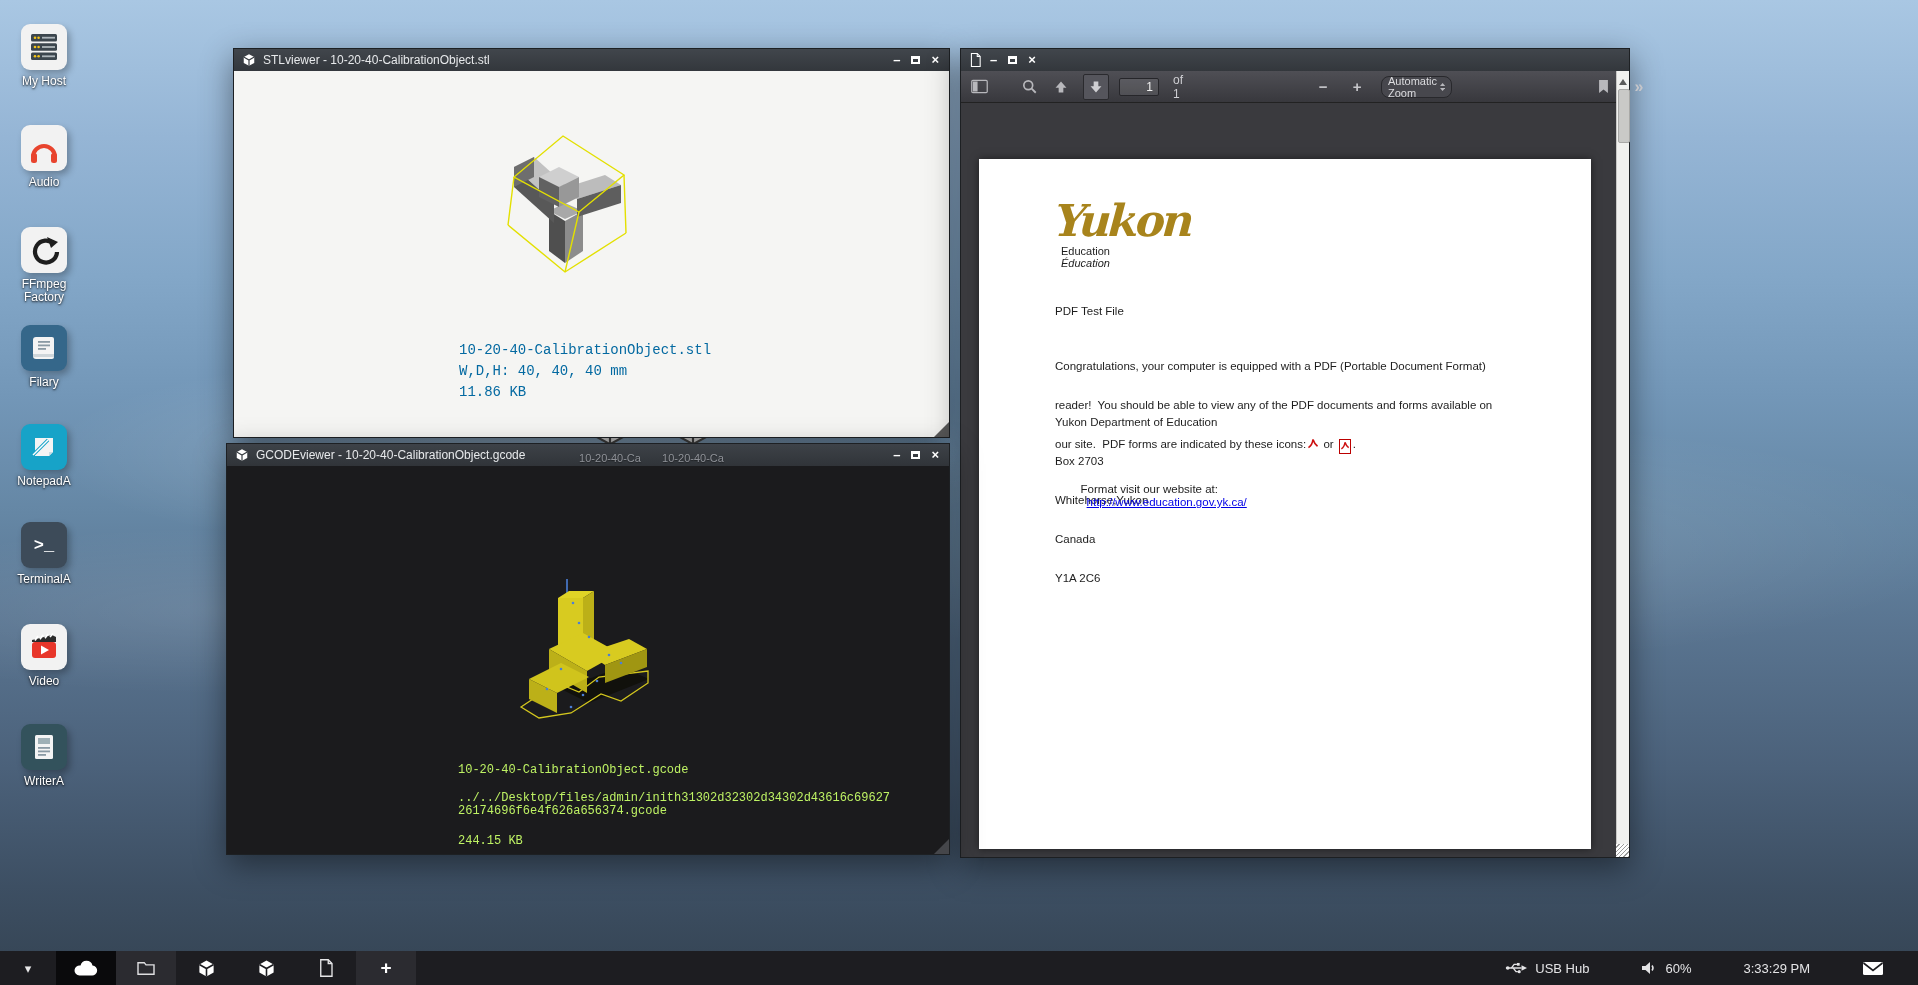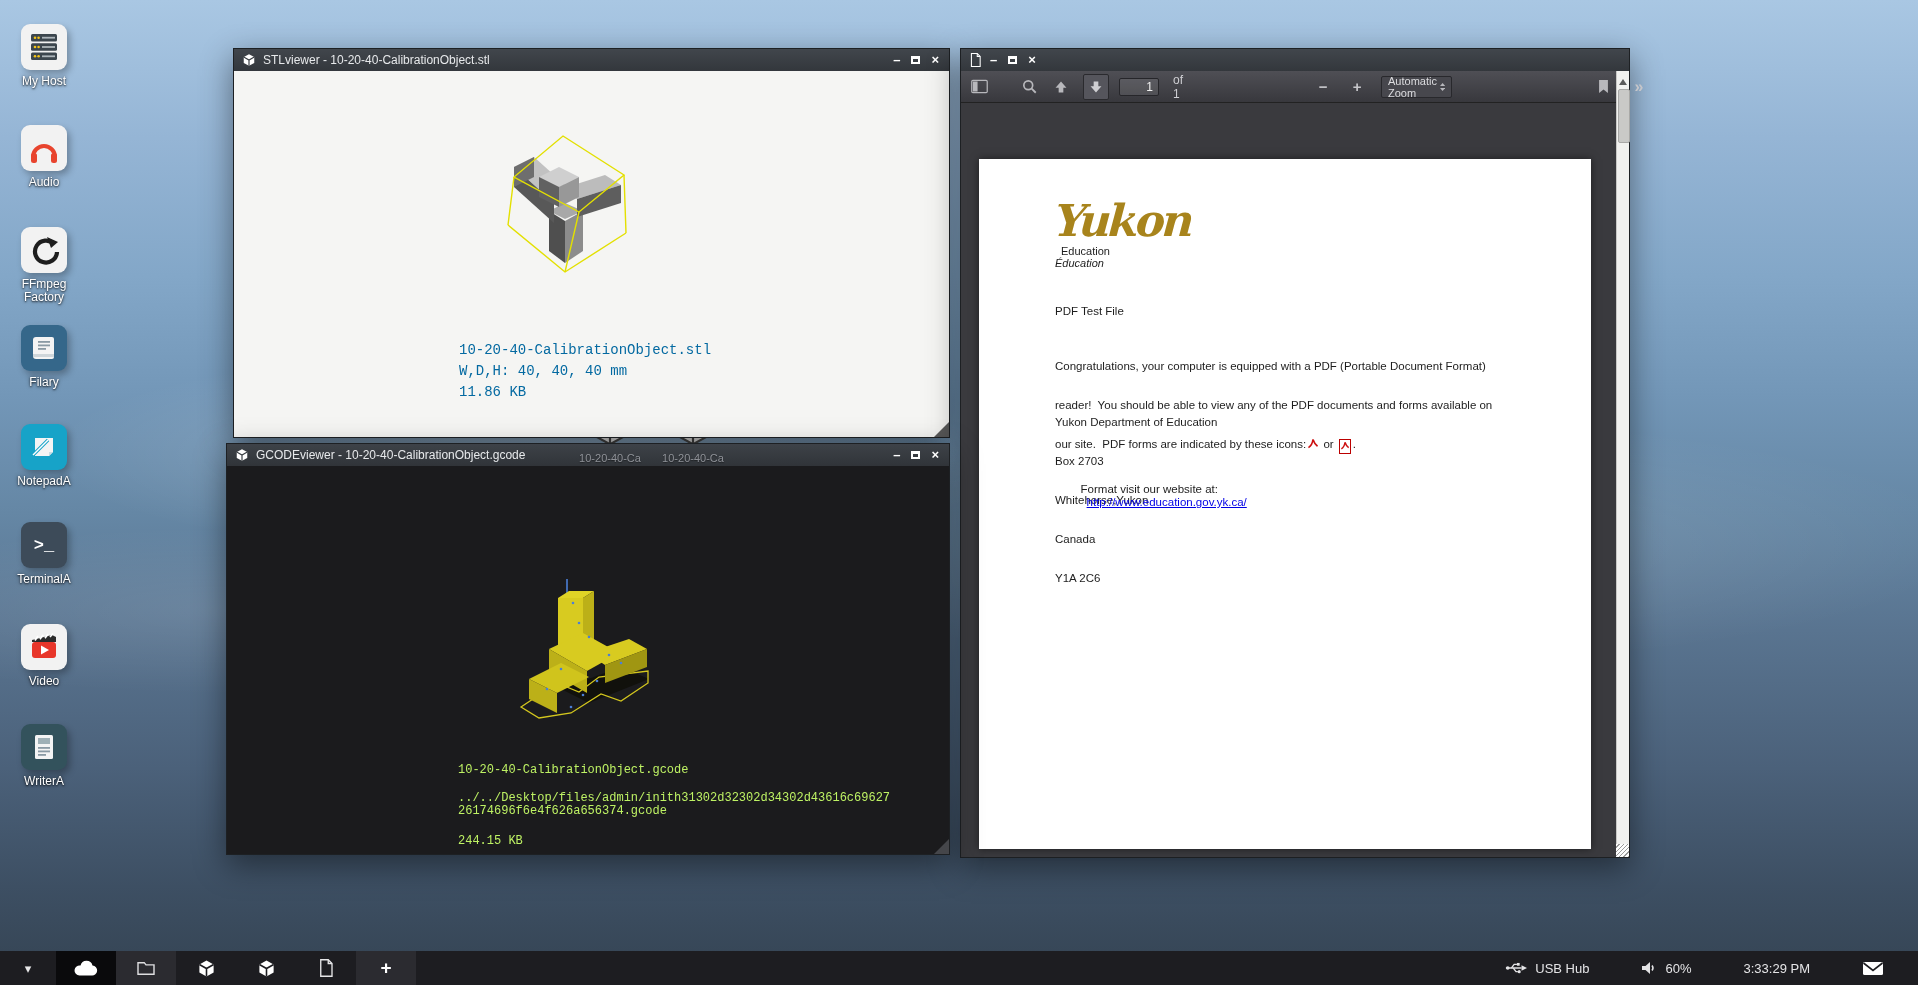--- a/index.html
+++ b/index.html
@@ -54,21 +54,21 @@
   .pdftoolbar{position:absolute;left:0;top:22px;width:655px;height:32px;
     background:linear-gradient(#4f4f55,#38383d);border-bottom:1px solid #222;box-sizing:border-box;
     display:flex;align-items:center}
   .tbtn{display:flex;align-items:center;justify-content:center;height:24px;min-width:24px;border-radius:2px;cursor:pointer}
   .tbtn.boxed{background:#55555c;border:1px solid #2a2a2e}
   .tsep{width:1px;height:18px;background:#2b2b2f;margin:0 5px}
   .pageno{width:40px;height:18px;background:rgba(255,255,255,.1);border:1px solid #26262a;border-radius:2px;
     color:#f0f0f0;font-size:12px;text-align:right;padding:0 5px;box-sizing:border-box}
   .oflabel{color:#cfcfd3;font-size:12px;margin-left:14px}
   .zoomsel{display:flex;align-items:center;justify-content:space-between;width:112px;height:20px;background:#47474d;
-    border:1px solid #28282c;border-radius:2px;color:#dcdcdf;font-size:11px;padding:0 6px;cursor:pointer}
+    border:1px solid #28282c;border-radius:8px;color:#dcdcdf;font-size:11px;padding:0 6px;cursor:pointer}
   .pmglyph{color:#c6c6ca;font-size:15px;font-weight:bold}
   .chevrons{color:#c6c6ca;font-size:16px;font-weight:bold;letter-spacing:-2px}
   .pdfcontent{position:absolute;left:0;top:54px;width:655px;bottom:0;background:#3a3a3e}
   .page{position:absolute;left:18px;top:56px;width:612px;height:690px;background:#fff;box-shadow:0 0 8px rgba(0,0,0,.5)}
   .scrollbar{position:absolute;right:0;top:22px;width:13px;bottom:0;background:#f1f1ef;border-left:1px solid #c8c8c6;box-sizing:border-box}
   .sb-up{position:absolute;left:2px;top:4px;width:0;height:0;border:4px solid transparent;border-bottom:6px solid #5a5a5a}
   .sb-thumb{position:absolute;left:1px;top:18px;width:10px;height:52px;background:#c9c9c7;border:1px solid #a8a8a6;border-radius:2px}
   .sb-grip{position:absolute;right:0;bottom:0;width:13px;height:13px;
     background:repeating-linear-gradient(135deg,#fdfdfd 0 2px,#9a9a9a 2px 3px)}
   
@@ -368,21 +368,21 @@
     </span>
     <span class="tsep"></span>
     <span class="tbtn chevrons">»</span>
   </div>
 
   <div class="pdfcontent">
     <div class="page">
       <div style="position:absolute;left:76px;top:42px">
         <div class="logo-word">Yukon</div>
         <div class="logo-sub" style="margin:4px 0 0 6px">Education</div>
-        <div class="logo-sub it" style="">Éducation</div>
+        <div class="logo-sub it" style="margin-left:6px">Éducation</div>
       </div>
       <div class="pdf-h" style="left:76px;top:146px">PDF Test File</div>
       <div class="pdf-par" style="left:76px;top:175px;width:480px">
         <div>Congratulations, your computer is equipped with a PDF (Portable Document Format)</div>
         <div>reader!  You should be able to view any of the PDF documents and forms available on</div>
         <div><span>our site.  PDF forms are indicated by these icons:</span><span class="acro"><svg width="10" height="11" viewBox="0 0 11 11">
                 <path d="M5.5 1C6.5 4 8.5 7 10.5 8.5M5.5 1C5 5 3 8.5 .5 10" stroke="#c11" fill="none" stroke-width="1.8"></path>
               </svg></span> <span>or</span> <span class="acro2"><svg width="8" height="9" viewBox="0 0 11 11">
                 <path d="M5.5 1C6.5 4 8.5 7 10.5 8.5M5.5 1C5 5 3 8.5 .5 10" stroke="#c11" fill="none" stroke-width="2"></path>
               </svg></span><span>.</span></div>

